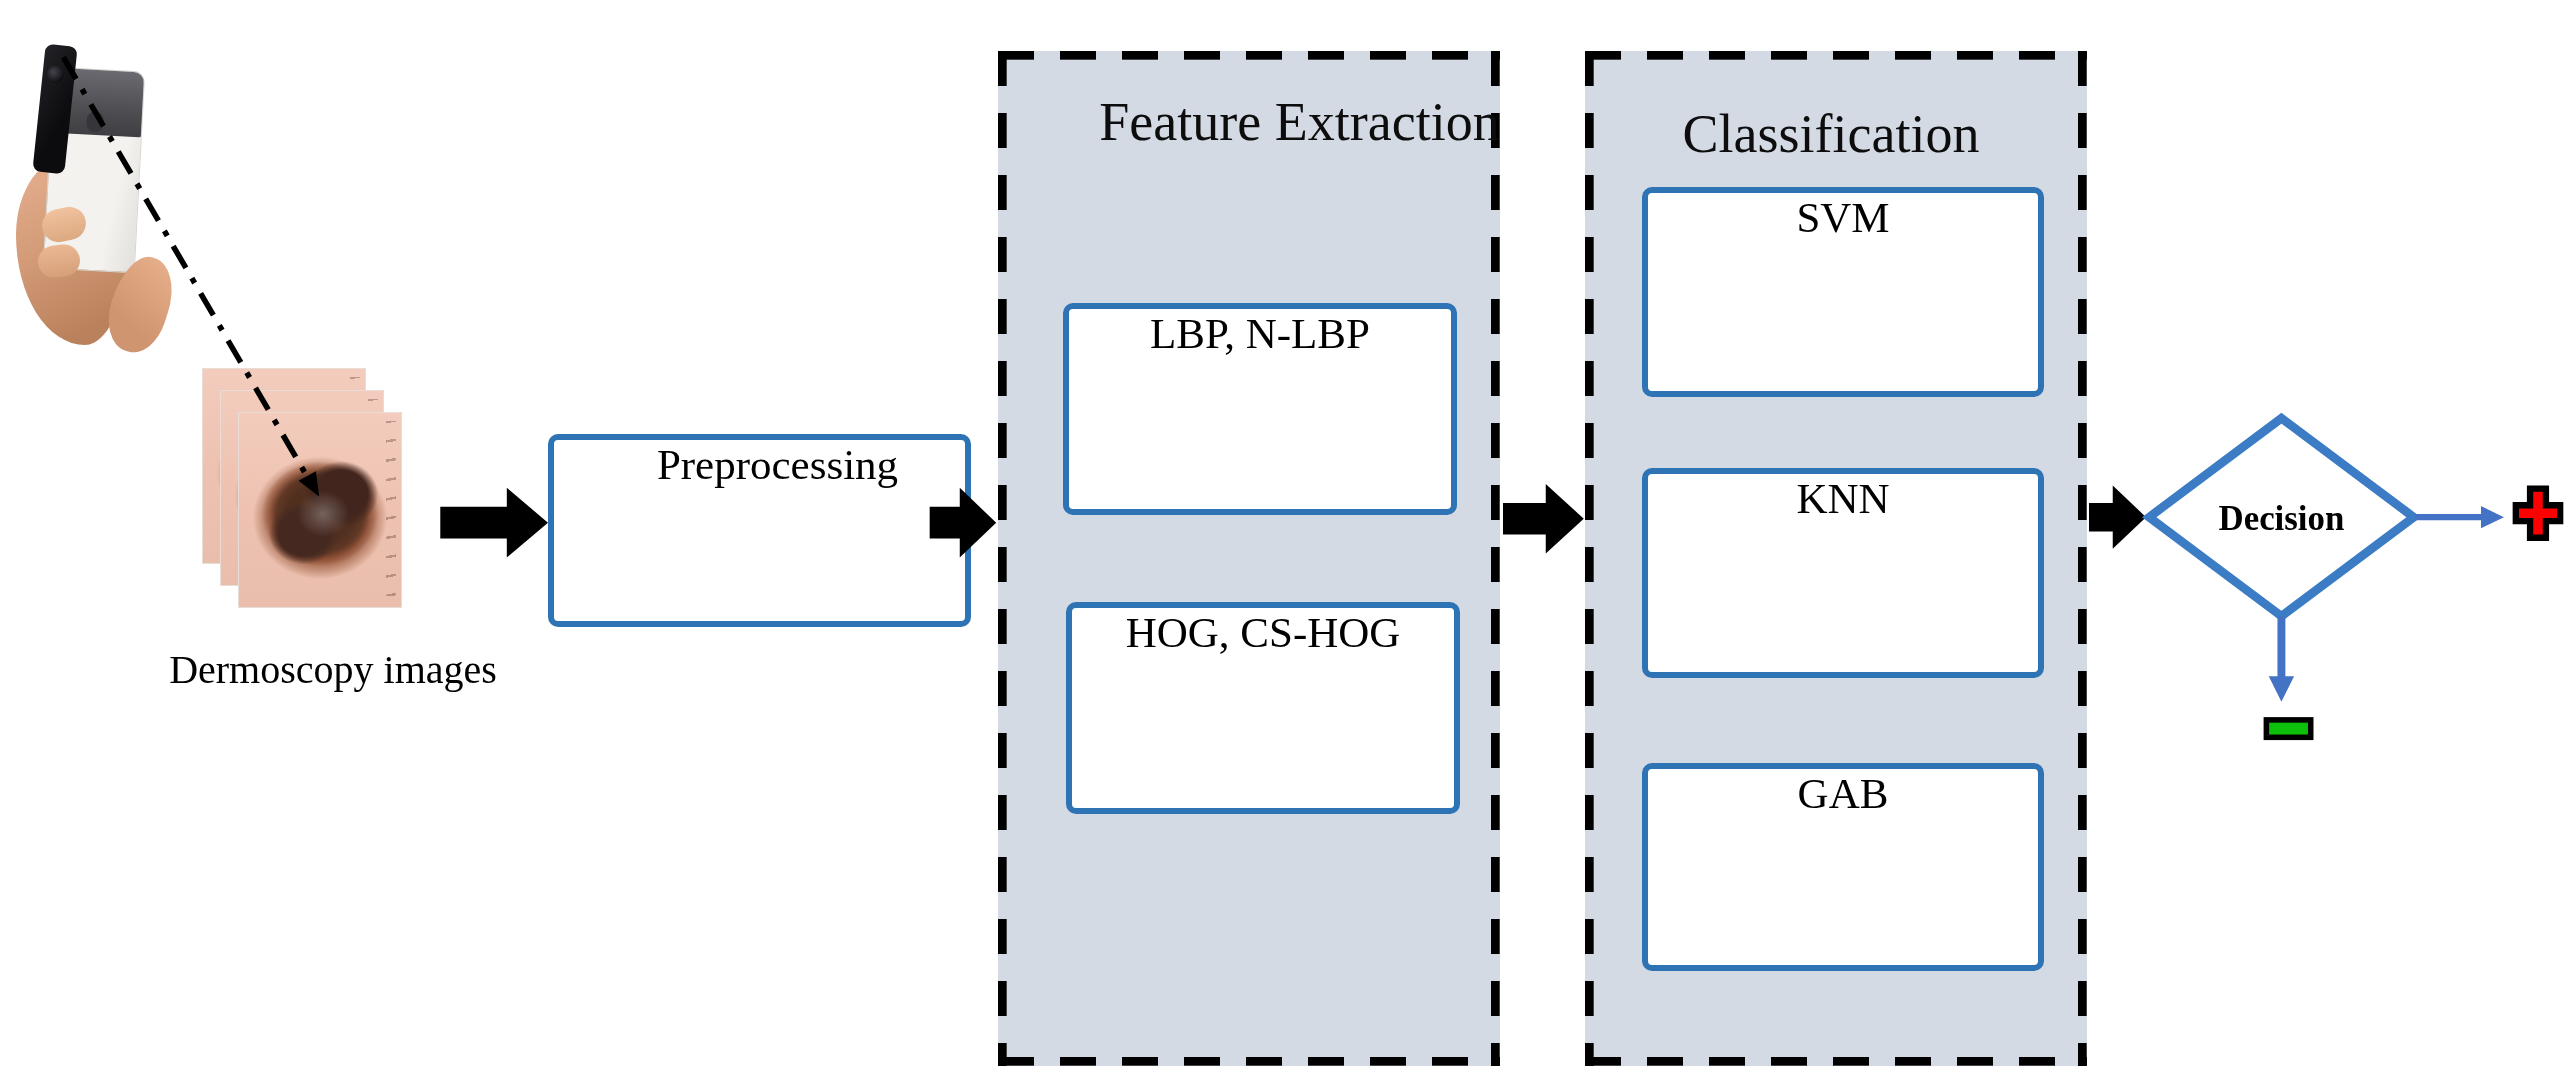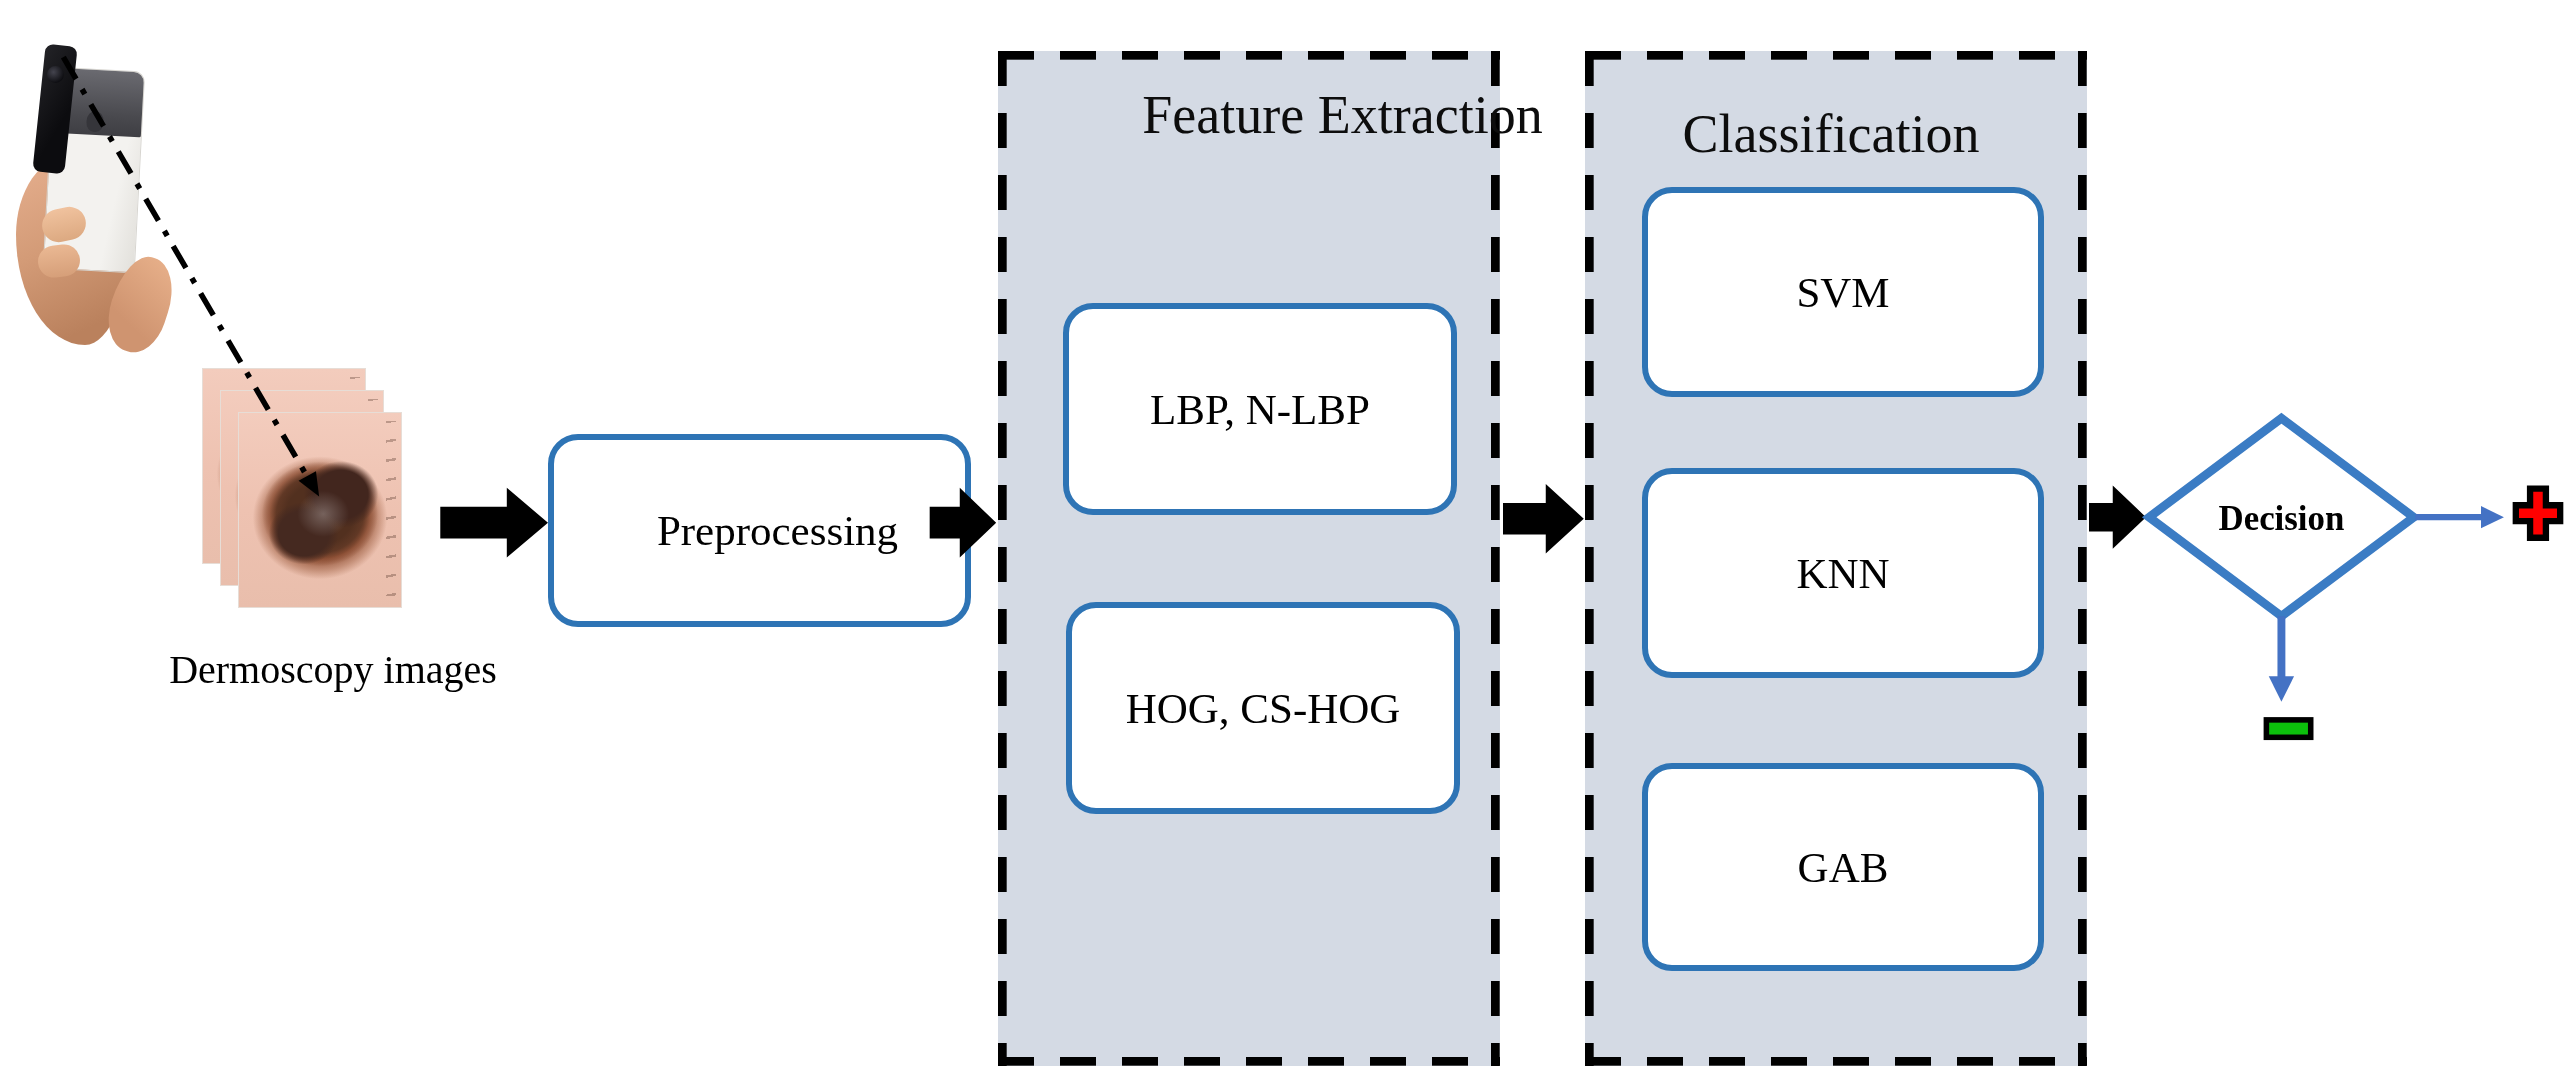--- a/index.html
+++ b/index.html
@@ -44,41 +44,41 @@
   .derm::after{content:"";position:absolute;top:8px;bottom:11px;right:5.5px;width:9.5px;
       background:repeating-linear-gradient(170deg, rgba(90,60,48,.55) 0 2.4px, transparent 2.4px 19px);
       opacity:.65;}
   .d1{left:0;top:0;}
   .d2{left:18px;top:22px;}
   .d3{left:36px;top:44px;}
   .stack-label{position:absolute;left:127px;top:646px;width:412px;text-align:center;
                font-size:40px;color:#000;}
 
   
-  .node{position:absolute;background:#fff;border:6.3px solid #2e74b5;border-radius:30px;
-        display:flex;align-items:center;justify-content:center;font-size:43px;color:#000;}
+  .node{position:absolute;background:#fff;border:6.3px solid #2e74b5;border-radius:10px;
+        display:flex;align-items:flex-start;justify-content:center;font-size:43px;color:#000;}
   .preprocessing{left:548px;top:434px;width:375px;height:181px;padding-left:36px;}
   .lbp{left:1063px;top:303px;width:382px;height:200px;}
   .hog{left:1066px;top:602px;width:382px;height:200px;}
   .svm{left:1642px;top:187px;width:390px;height:198px;}
   .knn{left:1642px;top:468px;width:390px;height:198px;}
   .gab{left:1642px;top:763px;width:390px;height:196px;}
 
   
   .panel{position:absolute;top:51px;height:1015px;
     background:
       repeating-linear-gradient(90deg,#000 0 36px,transparent 36px 62px) left top/100% 8.7px no-repeat,
       repeating-linear-gradient(90deg,#000 0 36px,transparent 36px 62px) left bottom/100% 8.7px no-repeat,
       repeating-linear-gradient(180deg,#000 0 35px,transparent 35px 62px) left top/8.7px 100% no-repeat,
       repeating-linear-gradient(180deg,#000 0 35px,transparent 35px 62px) right top/8.7px 100% no-repeat,
       #d4dae4;}
   .fe{left:998px;width:502px;}
   .cl{left:1585px;width:502px;}
   .panel-title{position:absolute;text-align:center;font-size:54px;color:#0d0d0d;}
-  .fe-title{left:998px;top:84px;width:603px;padding-left:43px;}
+  .fe-title{left:998px;top:91px;width:603px;}
   .cl-title{left:1585px;top:103px;width:492px;}
 
   
   .overlay{position:absolute;left:0;top:0;width:2576px;height:1085px;pointer-events:none;}
   .decision-text{font-family:"Liberation Serif",serif;font-weight:bold;font-size:44px;fill:#000;}
 </style>
 </head>
 <body>
 
 <div class="canvas">

